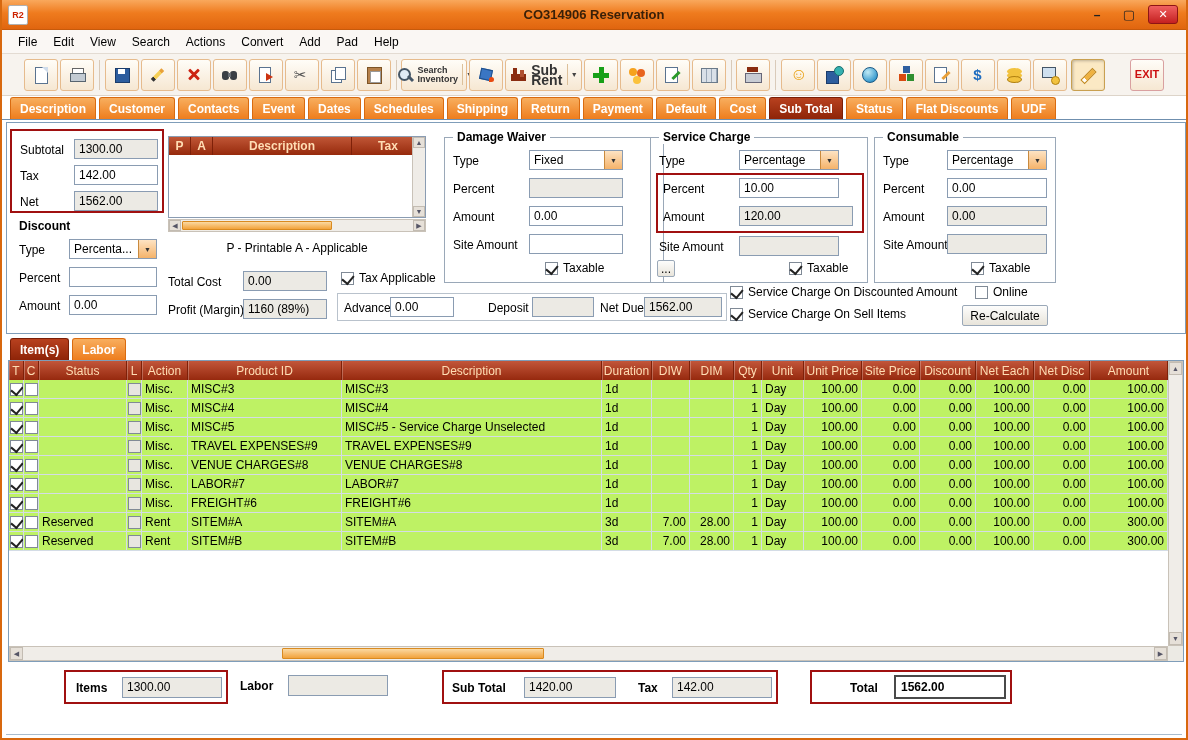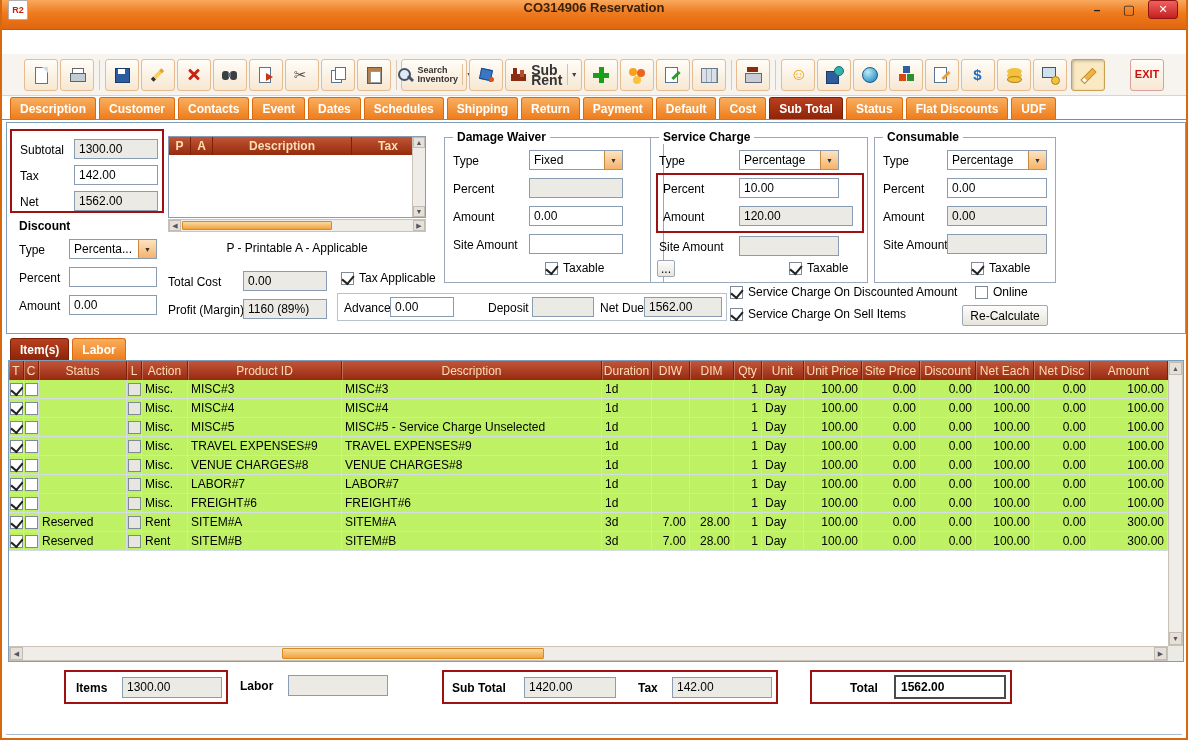--- a/index.html
+++ b/index.html
@@ -1,20 +1,20 @@
 <!DOCTYPE html>
 <html><head>
 <meta charset="utf-8">
 <style>
   *{margin:0;padding:0;box-sizing:border-box}
   html,body{width:1188px;height:740px;font-family:"Liberation Sans",sans-serif;font-size:12px;color:#000;background:#fff;overflow:hidden}
   .window{position:absolute;inset:0;border:2px solid #d8680e;border-top:none;background:#fff}
   .abs{position:absolute}
   
-  .titlebar{position:absolute;left:0;top:0;right:0;height:30px;background:linear-gradient(180deg,#f9a85c,#ef7b1e 45%,#e0650f);display:flex;align-items:flex-start;border-bottom:1px solid #c65a0c}
+  .titlebar{position:absolute;left:0;top:0;right:0;height:30px;background:linear-gradient(180deg,#f9a85c,#ef7b1e 45%,#e0650f);display:flex;align-items:center;border-bottom:1px solid #c65a0c}
   .app-icon{width:20px;height:20px;margin-left:6px;background:#fff;border:1px solid #b0b0b0;border-radius:2px;display:flex;align-items:center;justify-content:center;font-size:9px;font-weight:bold;color:#cc2200;z-index:2}
   .title{position:absolute;left:0;right:0;text-align:center;font-size:13px;font-weight:bold;color:#3a2008}
   .win-controls{margin-left:auto;display:flex;align-items:center;gap:6px;margin-right:8px;z-index:2}
   .win-btn{width:26px;height:19px;display:flex;align-items:center;justify-content:center;font-size:12px;color:#222}
   .win-btn.min::before{content:"–";font-weight:bold}
   .win-btn.max::before{content:"▢";font-size:13px}
   .win-btn.close{width:30px;background:linear-gradient(#f06060,#c42020);border:1px solid #8e1414;border-radius:3px;color:#fff}
   .win-btn.close::before{content:"✕";font-size:11px}
   
   .menubar{position:absolute;left:0;top:30px;right:0;height:24px;background:#faf7f4;border-bottom:1px solid #e3dbd2;display:flex;align-items:center;padding-left:8px}
@@ -131,20 +131,31 @@
   <div class="titlebar">
     <div class="app-icon">R2</div>
     <div class="title">CO314906 Reservation</div>
     <div class="win-controls">
       <div class="win-btn min"></div>
       <div class="win-btn max"></div>
       <div class="win-btn close"></div>
     </div>
   </div>
 
+  <div class="menubar">
+      <span class="menu-item">File</span>
+      <span class="menu-item">Edit</span>
+      <span class="menu-item">View</span>
+      <span class="menu-item">Search</span>
+      <span class="menu-item">Actions</span>
+      <span class="menu-item">Convert</span>
+      <span class="menu-item">Add</span>
+      <span class="menu-item">Pad</span>
+      <span class="menu-item">Help</span>
+    </div>
 
   <div class="toolbar">
       <div class="tb-btn">
         <span class="ic ic-page"></span>
       </div>
       <div class="tb-btn">
         <span class="ic ic-printer"></span>
       </div>
       <div class="tb-sep"></div>
       <div class="tb-btn">

